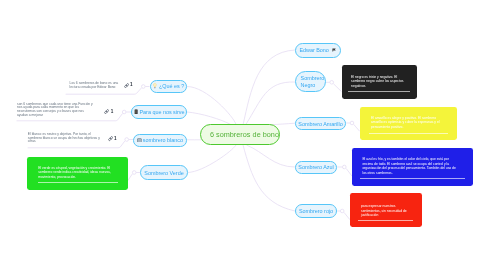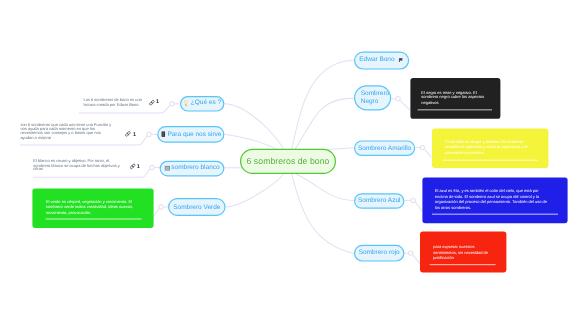--- a/index.html
+++ b/index.html
@@ -63,21 +63,21 @@
     <circle cx="143.3" cy="86.5" r="1.8" fill="#ffffff"></circle>
     <circle cx="124.2" cy="112" r="1.8" fill="#ffffff"></circle>
     <circle cx="126.7" cy="139.5" r="1.8" fill="#ffffff"></circle>
     <circle cx="134.2" cy="172.5" r="1.8" fill="#ffffff"></circle>
     <circle cx="331.7" cy="82.3" r="1.8" fill="#ffffff"></circle>
     <circle cx="352" cy="123" r="1.8" fill="#ffffff"></circle>
     <circle cx="344.3" cy="167" r="1.8" fill="#ffffff"></circle>
     <circle cx="342.2" cy="211" r="1.8" fill="#ffffff"></circle>
   </svg>
 
-  <div class="node center" style="left:200px;top:124px;width:80px;height:21px;">
+  <div class="node center" style="left:200px;top:124px;width:80px;height:21px;justify-content:flex-end;">
     <span>6 sombreros de bono</span>
   </div>
 
   <div class="node bnode" style="left:150px;top:79.5px;width:37px;height:13.5px;">
     <span class="ico ico-bulb">
         <svg viewBox="0 0 10 15">
           <path d="M5 0.5C2.3 0.5 0.7 2.5 0.7 4.8c0 1.9 1.1 3.1 1.9 4.1 0.5 0.7 0.8 1.3 0.85 1.9h3.1c0.05-0.6 0.35-1.2 0.85-1.9C8.2 7.9 9.3 6.7 9.3 4.8 9.3 2.5 7.7 0.5 5 0.5z" fill="#f6d97e"></path>
           <path d="M5 1.6c-2.0 0-3.2 1.5-3.2 3.2 0 1.5 0.9 2.5 1.5 3.3 0.4 0.55 0.6 1 0.65 1.5h2.1c0.05-0.5 0.25-0.95 0.65-1.5C7.3 7.3 8.2 6.3 8.2 4.8 8.2 3.1 7.0 1.6 5 1.6z" fill="#fdeec0"></path>
           <rect x="3.35" y="10.8" width="3.3" height="2.2" rx="0.3" fill="#9a9a9a"></rect>
           <path d="M3.8 13.4h2.4c-0.1 0.7-0.55 1.1-1.2 1.1s-1.1-0.4-1.2-1.1z" fill="#8a8a8a"></path>

